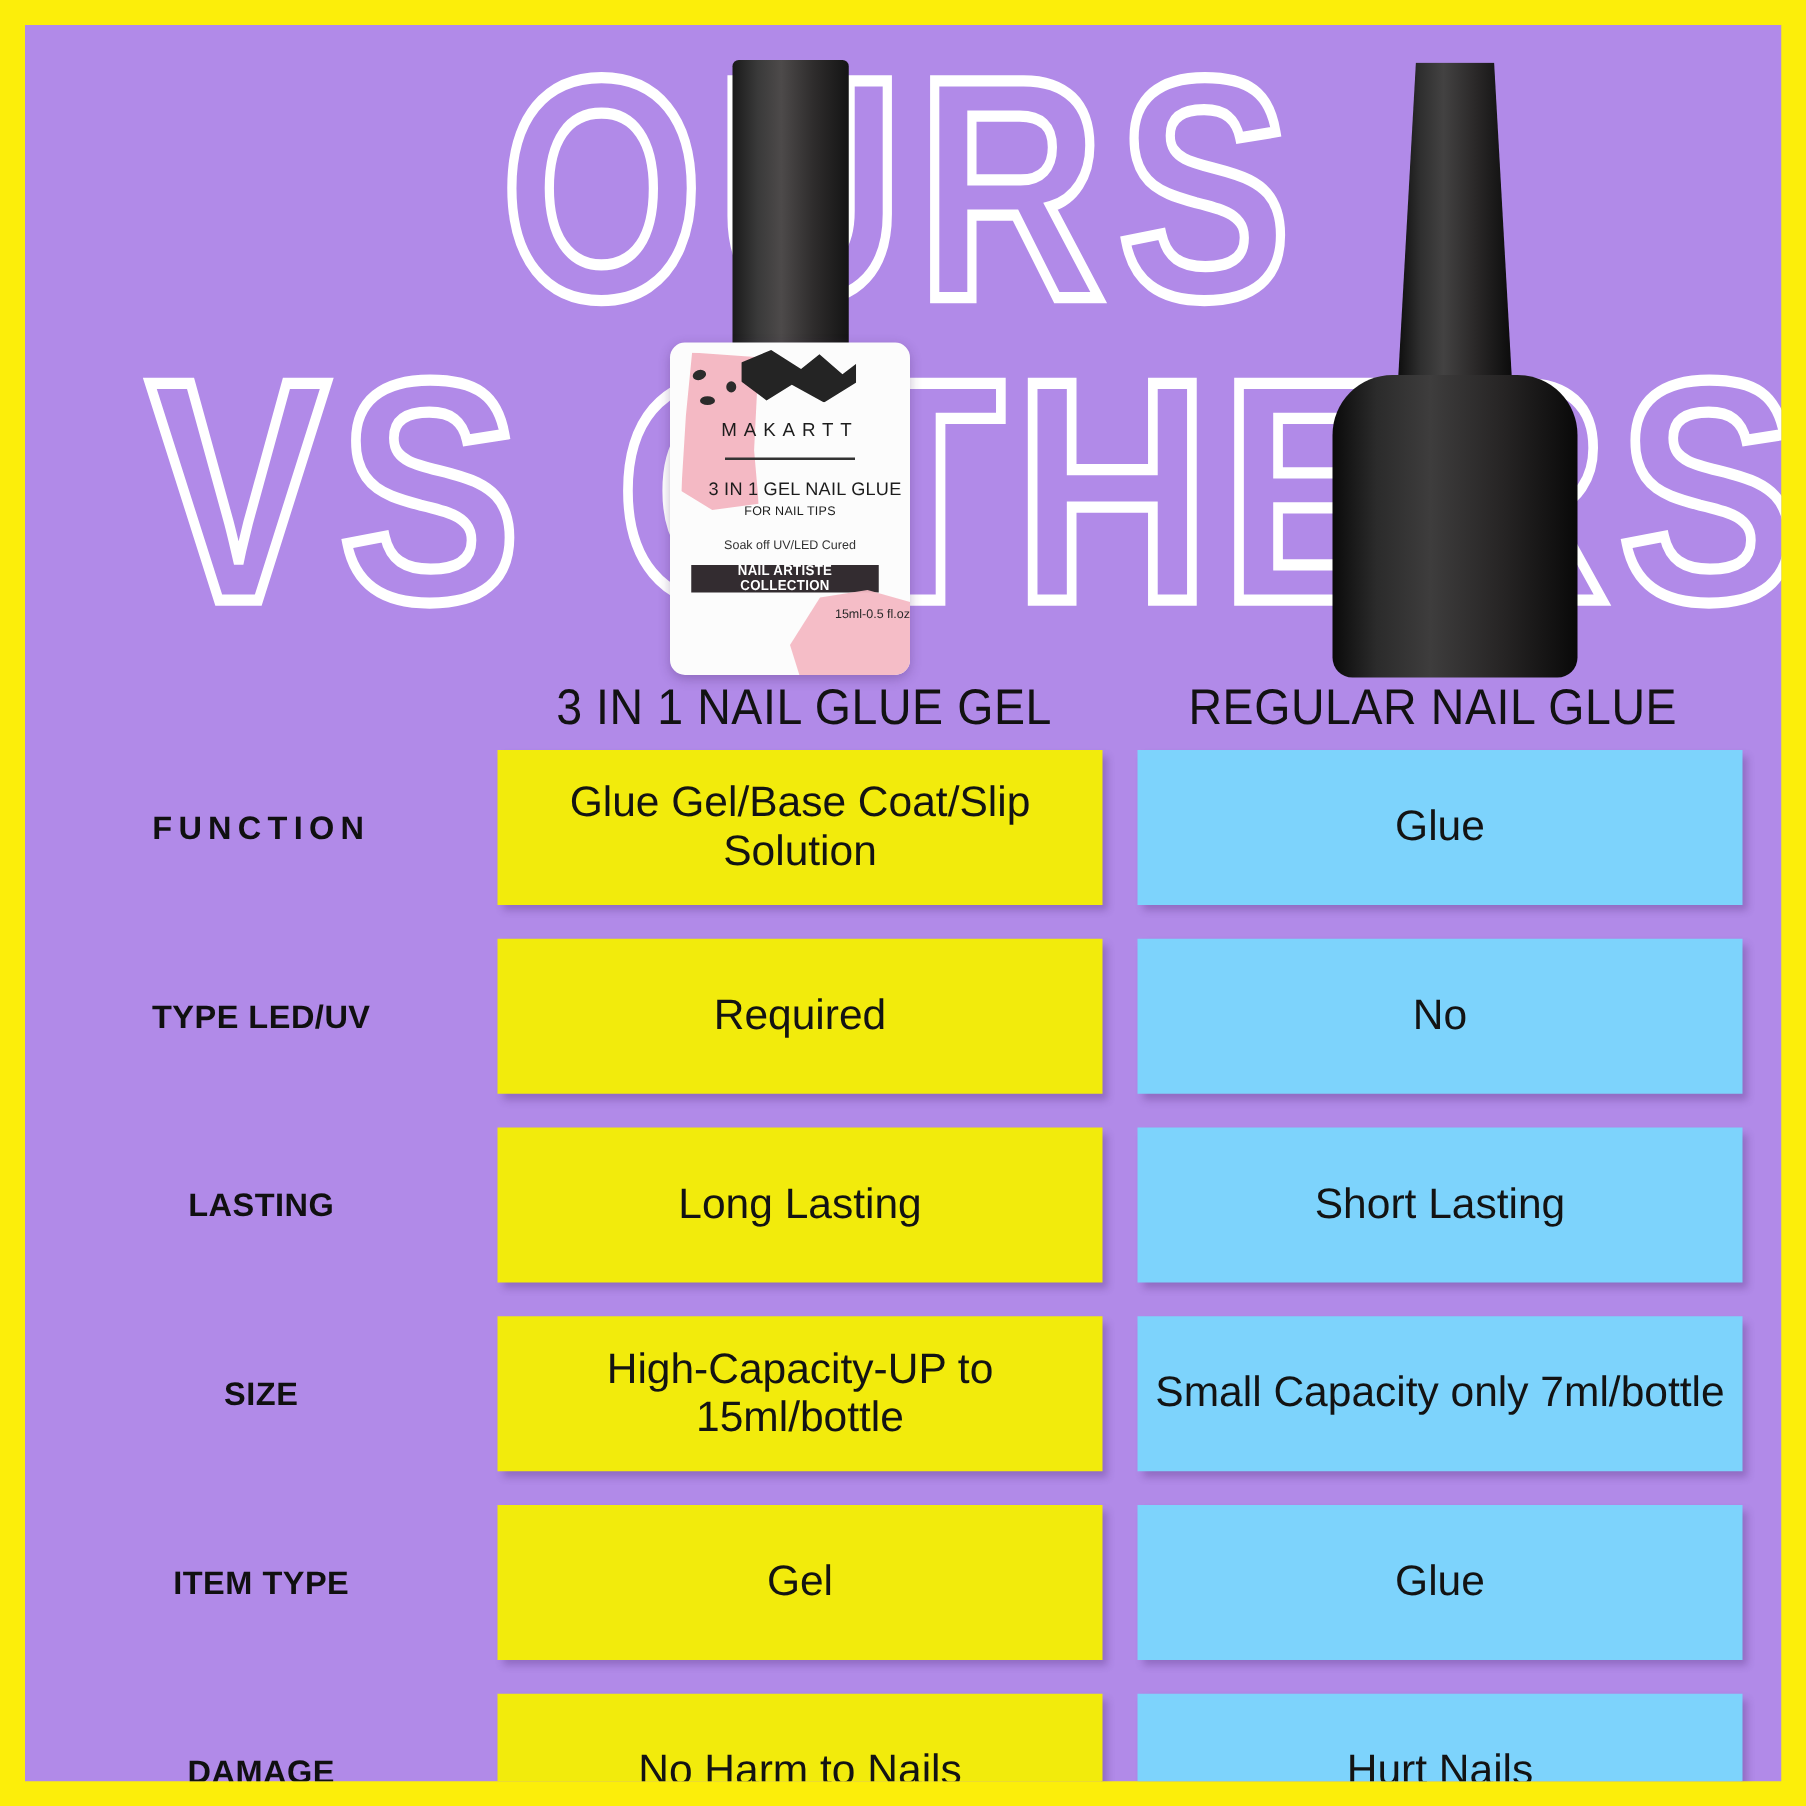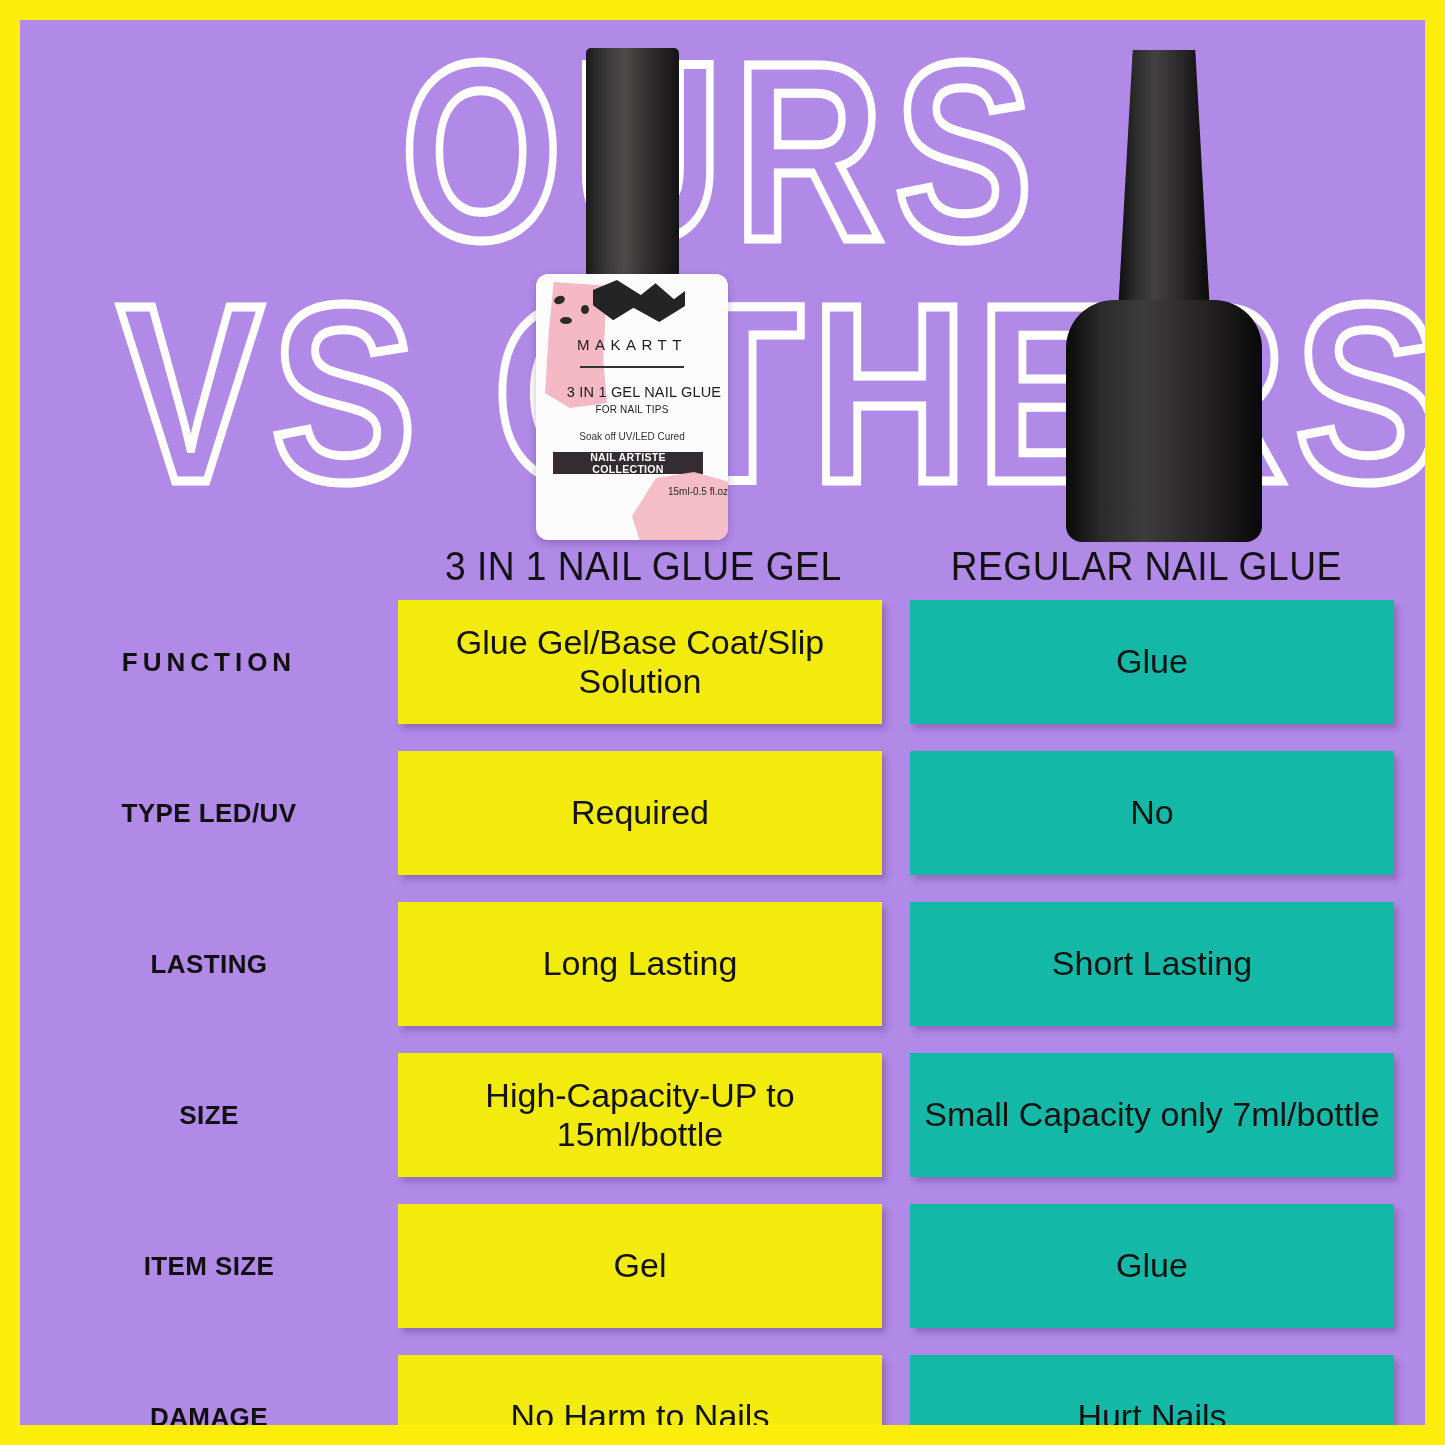--- a/index.html
+++ b/index.html
@@ -229,21 +229,21 @@
     justify-content: center;
     text-align: center;
     font-size: 34px;
     color: #131313;
     line-height: 1.16;
     padding: 4px 14px;
     box-shadow: 4px 5px 6px rgba(70,35,105,.30);
   }
   .cell.ours { background: #F2EB0C; }
   .cell.spacer { flex: 0 0 22px; width: 22px; box-shadow:none; background:none; }
-  .cell.others { background: #14b8a6; }
+  .cell.others { background: #7dd3fc; }
 </style>
 </head>
 <body>
 
 <div id="page">
   <div id="inner">
 
     <div class="headline headline-1">OURS</div>
     <div class="headline headline-2">VS OTHERS</div>
 
@@ -300,21 +300,21 @@
       </div>
 
       <div class="row">
         <div class="rlabel">SIZE</div>
         <div class="cell ours">High-Capacity-UP to 15ml/bottle</div>
         <div class="cell spacer"></div>
         <div class="cell others">Small Capacity only 7ml/bottle</div>
       </div>
 
       <div class="row">
-        <div class="rlabel">ITEM SIZE</div>
+        <div class="rlabel">ITEM TYPE</div>
         <div class="cell ours">Gel</div>
         <div class="cell spacer"></div>
         <div class="cell others">Glue</div>
       </div>
 
       <div class="row">
         <div class="rlabel">DAMAGE</div>
         <div class="cell ours">No Harm to Nails</div>
         <div class="cell spacer"></div>
         <div class="cell others">Hurt Nails</div>

